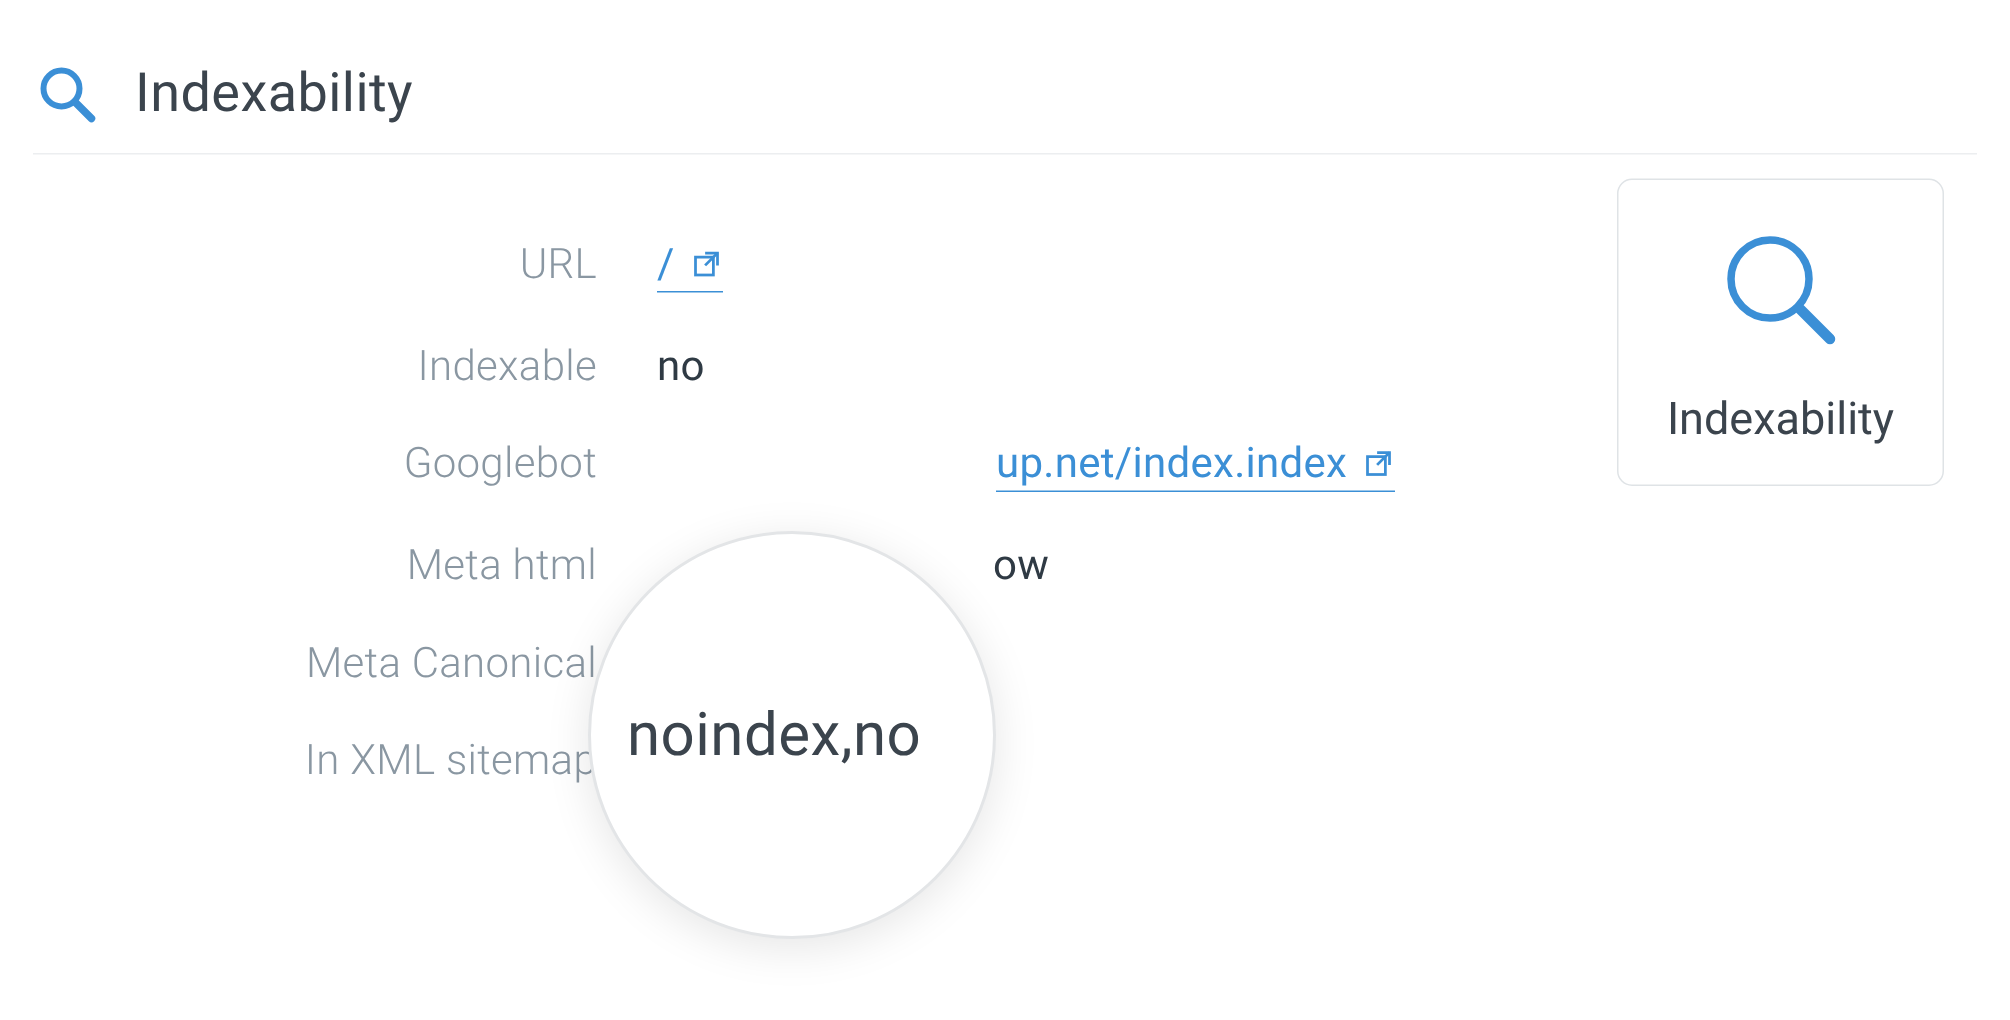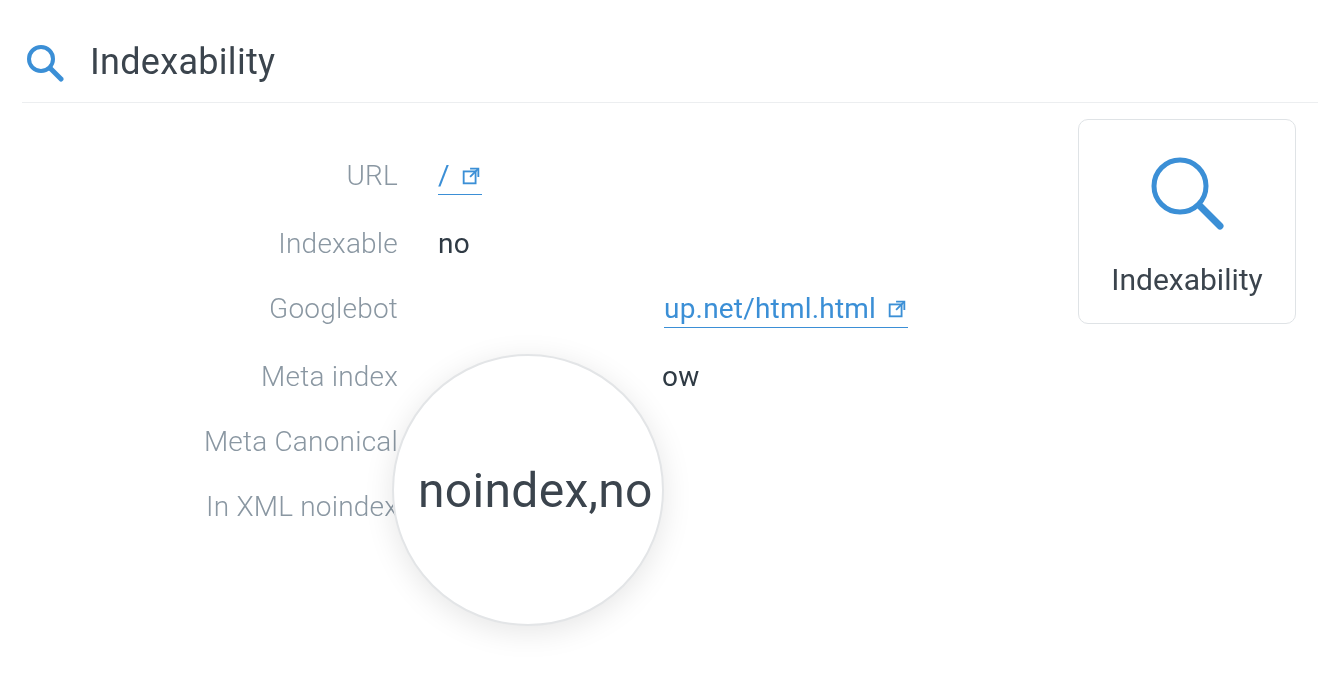--- a/index.html
+++ b/index.html
@@ -129,21 +129,21 @@
     left: 10px; top: 10px; right: 10px; bottom: 10px;
     border-radius: 50%;
     background: #ffffff;
     overflow: hidden;
   }
   .lens-text {
     position: absolute;
     top: 50%;
     left: 16px;
     transform: translateY(-50%);
-    font-size: 48px;
+    font-size: 40px;
     color: #3b444d;
     white-space: nowrap;
     letter-spacing: 0.3px;
   }
 </style>
 </head>
 <body>
 
 <div class="page">
 
@@ -177,44 +177,44 @@
 
       <div class="row">
         <div class="row-label">Indexable</div>
         <div class="row-value">no</div>
       </div>
 
       <div class="row">
         <div class="row-label">Googlebot</div>
         <div class="row-value" style="padding-left:226px;">
           <a class="row-value link">
-            <span>up.net/html.html</span>
+            <span>up.net/index.index</span>
             <span class="ext-icon">
               <svg width="22" height="22" viewBox="0 0 24 24" fill="none">
                 <rect x="4" y="7" width="13" height="13" stroke="#3b8fd6" stroke-width="2"></rect>
                 <path d="M11 4 H20 V13" stroke="#3b8fd6" stroke-width="2" fill="none"></path>
                 <line x1="20" y1="4" x2="11" y2="13" stroke="#3b8fd6" stroke-width="2"></line>
               </svg>
             </span>
           </a>
         </div>
       </div>
 
       <div class="row">
-        <div class="row-label">Meta index</div>
+        <div class="row-label">Meta html</div>
         <div class="row-value" style="padding-left:224px;">ow</div>
       </div>
 
       <div class="row">
         <div class="row-label">Meta Canonical</div>
         <div class="row-value"></div>
       </div>
 
       <div class="row">
-        <div class="row-label">In XML noindex</div>
+        <div class="row-label">In XML sitemap</div>
         <div class="row-value">no</div>
       </div>
 
     </div>
 
     <div class="card">
       <div class="card-icon">
         <svg width="86" height="86" viewBox="0 0 86 86" fill="none">
           <circle cx="36" cy="36" r="26" stroke="#3b8fd6" stroke-width="5"></circle>
           <line x1="56" y1="56" x2="76" y2="76" stroke="#3b8fd6" stroke-width="7" stroke-linecap="round"></line>

